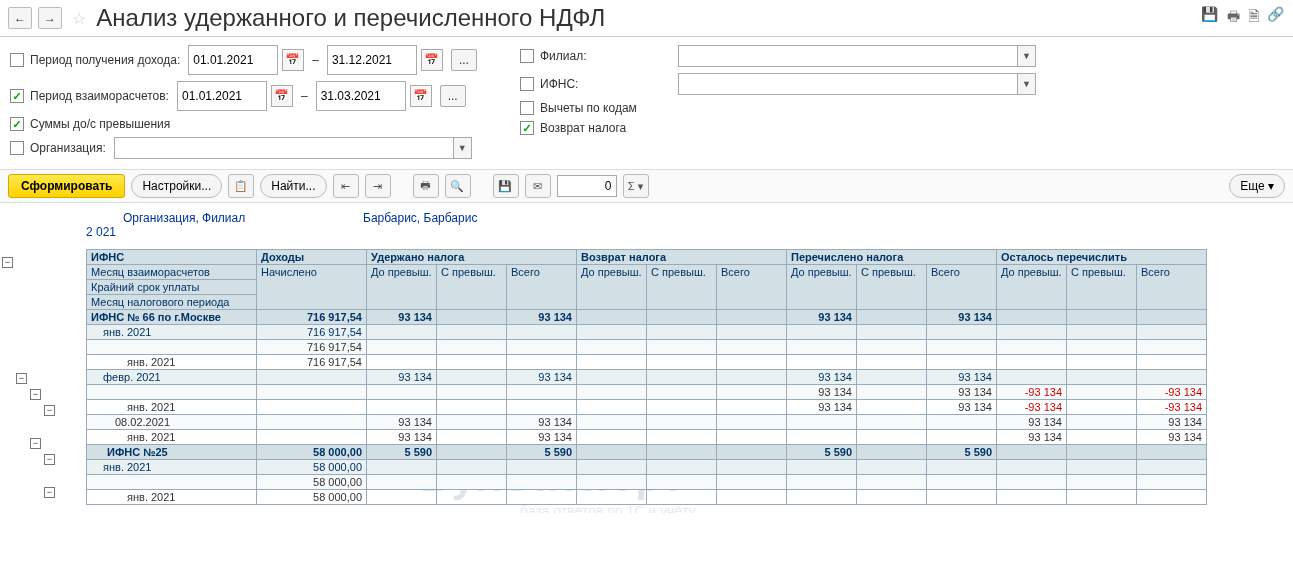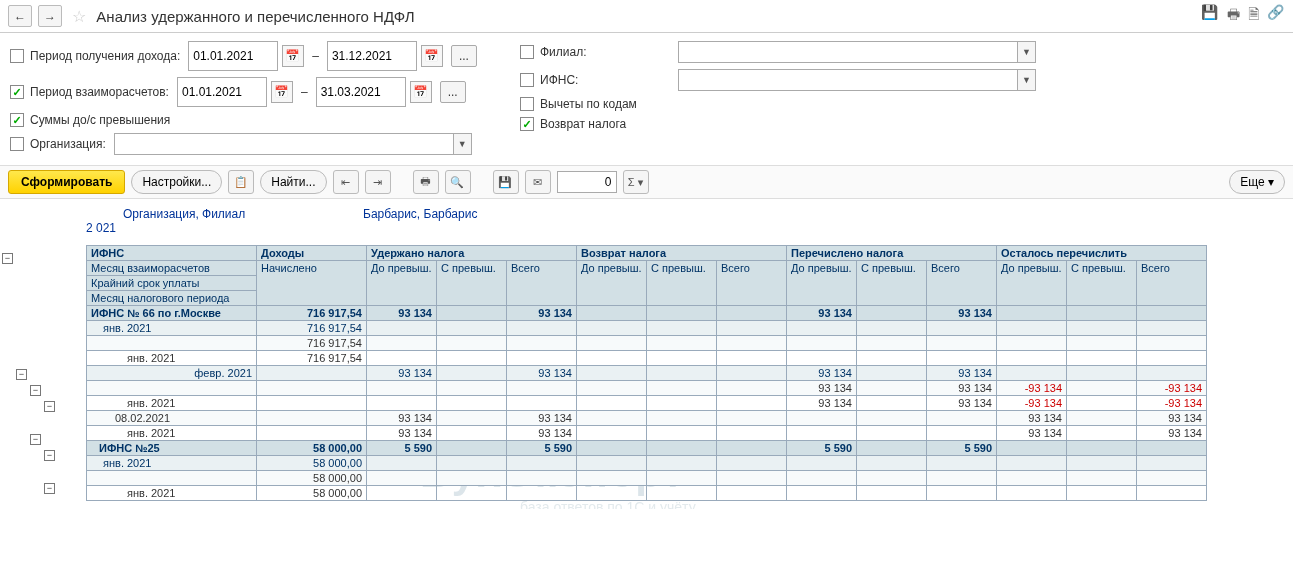--- a/index.html
+++ b/index.html
@@ -1,21 +1,21 @@
 <!DOCTYPE html>
 <html><head>
 <meta charset="utf-8">
 <style>
 * { box-sizing: border-box; margin: 0; padding: 0; }
 body { font-family: Arial, sans-serif; font-size: 12px; background: #fff; color: #333; }
 
 .toolbar-top { display: flex; align-items: center; padding: 4px 8px; gap: 6px; border-bottom: 1px solid #ccc; }
 .nav-btn { width: 24px; height: 22px; border: 1px solid #bbb; background: #f5f5f5; display: flex; align-items: center; justify-content: center; cursor: pointer; border-radius: 2px; }
 .star-icon { color: #ccc; font-size: 16px; margin: 0 4px; }
-.page-title { font-size: 15px; font-weight: normal; color: #333; }
+.page-title { font-size: 24px; font-weight: normal; color: #333; }
 .top-right { margin-left: auto; display: flex; gap: 8px; }
 .top-right span { color: #666; cursor: pointer; font-size: 14px; }
 
 .filters { padding: 8px 10px 4px; }
 .filter-row { display: flex; align-items: center; margin-bottom: 6px; gap: 4px; }
 .chk { width: 14px; height: 14px; border: 1px solid #888; display: inline-flex; align-items: center; justify-content: center; background: #fff; }
 .chk.checked::after { content: "✓"; color: #0a0; font-size: 11px; font-weight: bold; }
 .lbl { margin: 0 4px 0 2px; color: #333; }
 .date-input { width: 90px; height: 30px; border: 1px solid #aaa; padding: 2px 4px; font-size: 12px; }
 .cal-btn { width: 22px; height: 22px; border: 1px solid #aaa; background: #f7f7f7; display: flex; align-items: center; justify-content: center; cursor: pointer; }
@@ -296,21 +296,21 @@
           <td class="cell-r"></td>
           <td class="cell-r"></td>
           <td class="cell-r"></td>
           <td class="cell-r"></td>
           <td class="cell-r"></td>
           <td class="cell-r"></td>
           <td class="cell-r"></td>
           <td class="cell-r"></td>
         </tr>
         <tr class="row-sub">
-          <td style="padding-left: 5px; text-align: right;">февр. 2021</td>
+          <td style="padding-left: 16px;">февр. 2021</td>
           <td class="cell-r"></td>
           <td class="cell-r">93 134</td>
           <td class="cell-r"></td>
           <td class="cell-r">93 134</td>
           <td class="cell-r"></td>
           <td class="cell-r"></td>
           <td class="cell-r"></td>
           <td class="cell-r">93 134</td>
           <td class="cell-r"></td>
           <td class="cell-r">93 134</td>
@@ -376,21 +376,21 @@
           <td class="cell-r"></td>
           <td class="cell-r"></td>
           <td class="cell-r"></td>
           <td class="cell-r"></td>
           <td class="cell-r"></td>
           <td class="cell-r">93 134</td>
           <td class="cell-r"></td>
           <td class="cell-r">93 134</td>
         </tr>
         <tr class="row-bold">
-          <td style="padding-left: 12px;">ИФНС №25</td>
+          <td style="padding-left: 20px;">ИФНС №25</td>
           <td class="cell-r">58 000,00</td>
           <td class="cell-r">5 590</td>
           <td class="cell-r"></td>
           <td class="cell-r">5 590</td>
           <td class="cell-r"></td>
           <td class="cell-r"></td>
           <td class="cell-r"></td>
           <td class="cell-r">5 590</td>
           <td class="cell-r"></td>
           <td class="cell-r">5 590</td>

